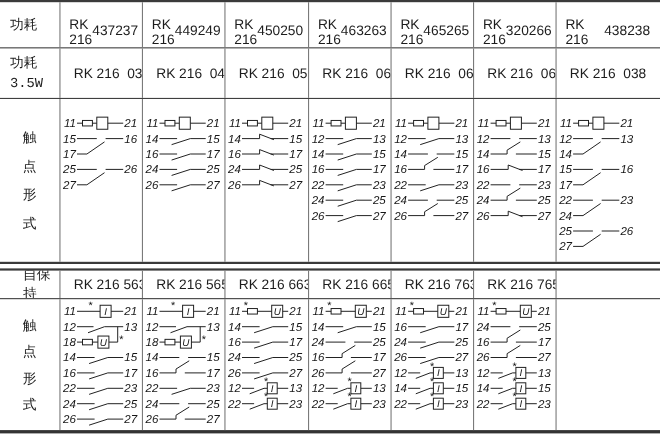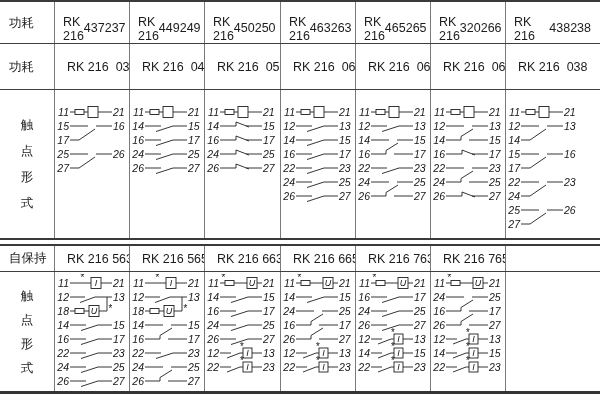--- a/index.html
+++ b/index.html
@@ -9,28 +9,28 @@
   .row{display:grid;grid-template-columns:55px 75px 75px 76px 75px 75px 75px 1fr;}
   .row.hb{border-bottom:1px solid #3f3f3f;}
   .cell{border-right:1px solid #7a7a7a;box-sizing:border-box;overflow:hidden;}
   .cell:last-child{border-right:none;}
   .rowA{height:41px;}
   .rowB{height:45px;}
   .rowC{height:148px;}
   .rowD{height:25px;}
   .rowE{height:119px;}
   
-  .lbl{display:flex;flex-direction:column;justify-content:center;font-size:12.5px;}
+  .lbl{display:flex;flex-direction:column;justify-content:center;font-size:12.5px;font-family:Liberation Mono, monospace;}
   .lbl .ln{padding-left:9px;line-height:18px;}
   .vlbl{display:flex;flex-direction:column;justify-content:center;align-items:center;font-size:12.5px;}
   .vlbl .ch{display:block;text-align:center;}
   .rowC .vlbl .ch{line-height:26px;}
   .rowE .vlbl .ch{line-height:24px;}
   .clbl{display:flex;align-items:center;font-size:12.5px;}
-  .clbl span{padding-left:9px;}
+  .clbl span{padding-left:21px;}
   
   .split{display:flex;justify-content:space-between;align-items:center;font-size:12.5px;padding:12px 9px 0 8px;}
   .split .stack{display:flex;text-align:right;line-height:17px;}
   .plain{display:flex;align-items:center;font-size:12.5px;white-space:pre;}
   .plain span{padding-left:12px;}
   
   .diag{padding:0;font-style:italic;}
   .diag svg{display:block;}
   .rowC .diag svg{margin-top:12px;}
   .rowE .diag svg{margin-top:2px;}
@@ -90,20 +90,21 @@
           <span>RK 216</span>
           <div class="stack">
             <span>438</span>
             <span>238</span>
           </div>
         </div>
       </div>
       <div class="row rowB hb">
         <div class="cell lbl">
           <span class="ln">功耗</span>
+          <span class="ln">3.5W</span>
         </div>
         <div class="cell plain"><span>RK 216  037</span></div>
         <div class="cell plain"><span>RK 216  049</span></div>
         <div class="cell plain"><span>RK 216  050</span></div>
         <div class="cell plain"><span>RK 216  063</span></div>
         <div class="cell plain"><span>RK 216  065</span></div>
         <div class="cell plain"><span>RK 216  066</span></div>
         <div class="cell plain"><span>RK 216  038</span></div>
       </div>
       <div class="row rowC">

